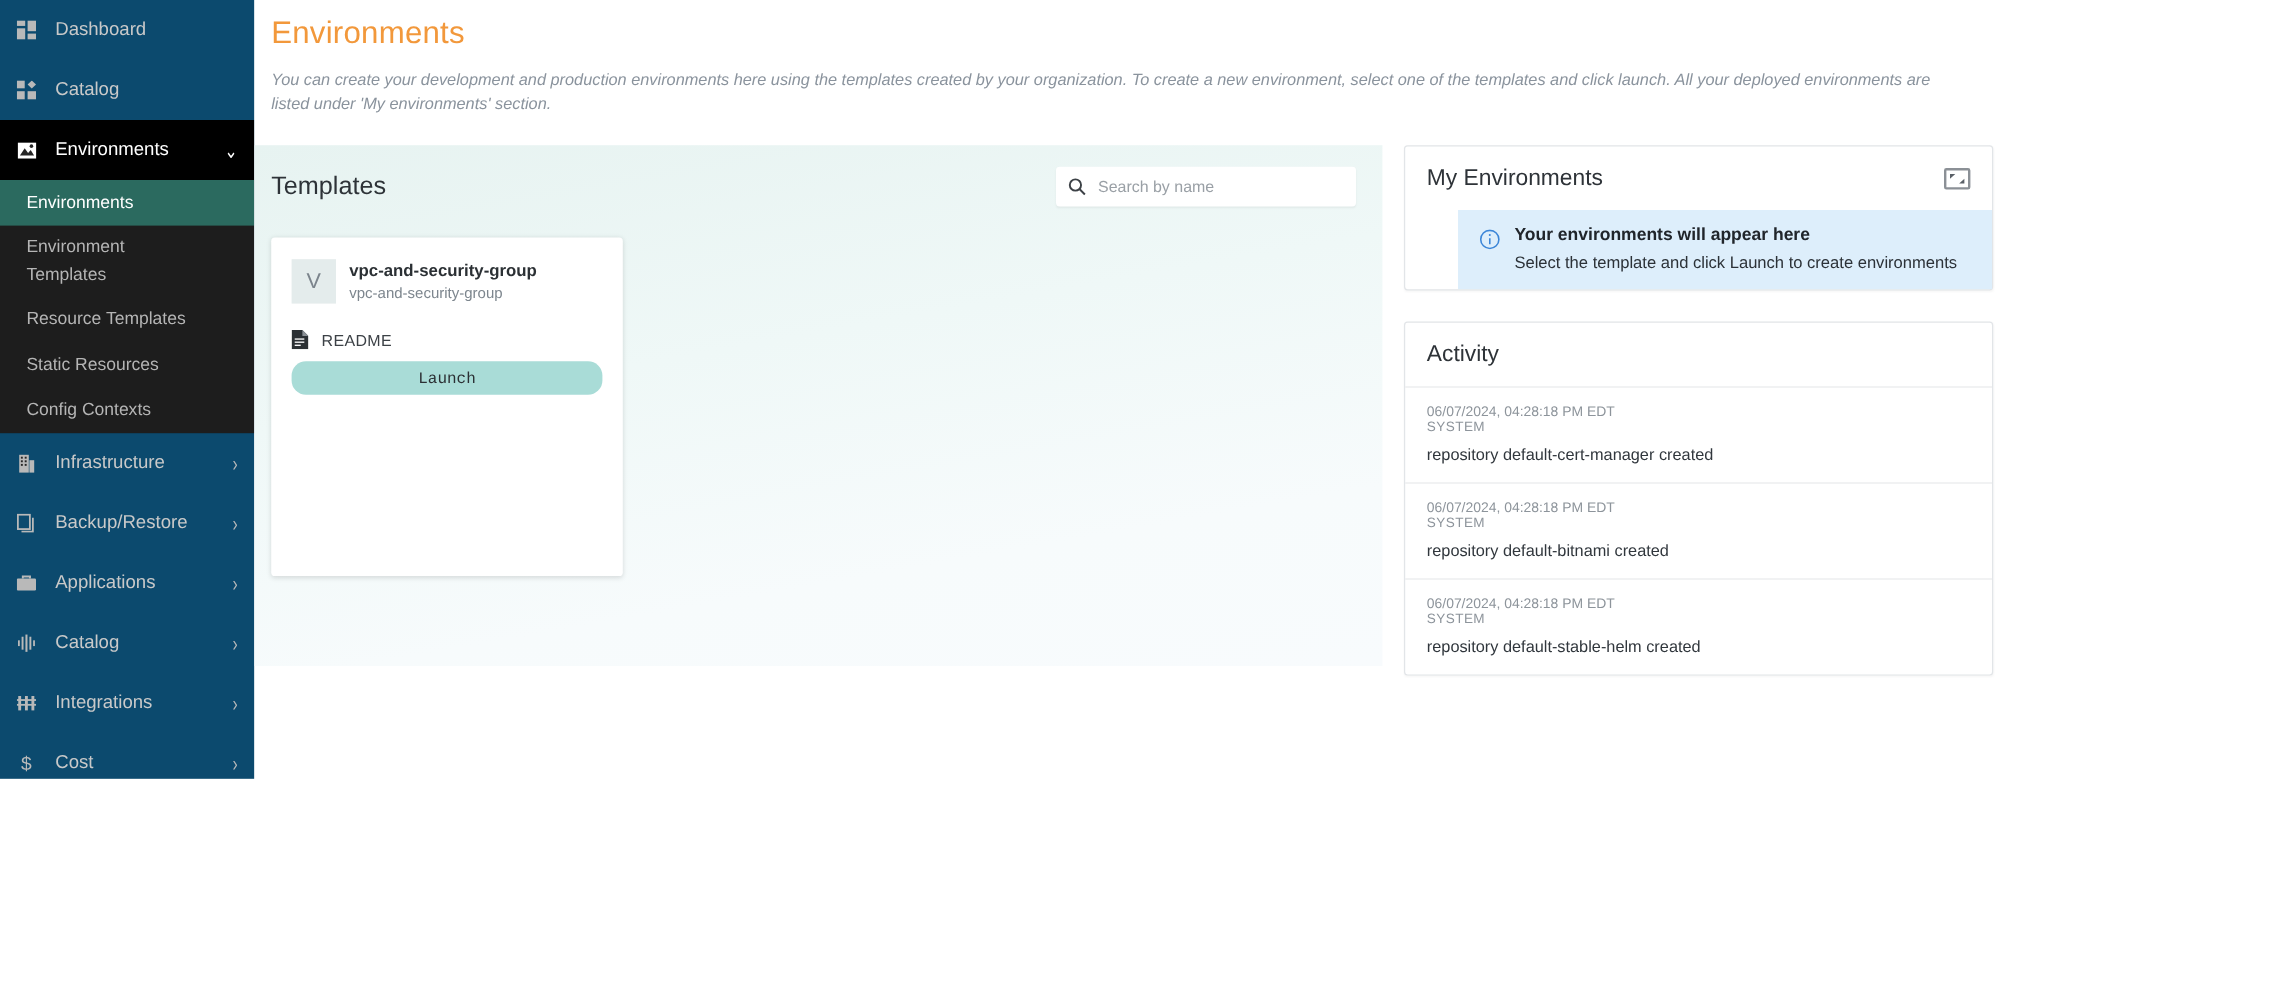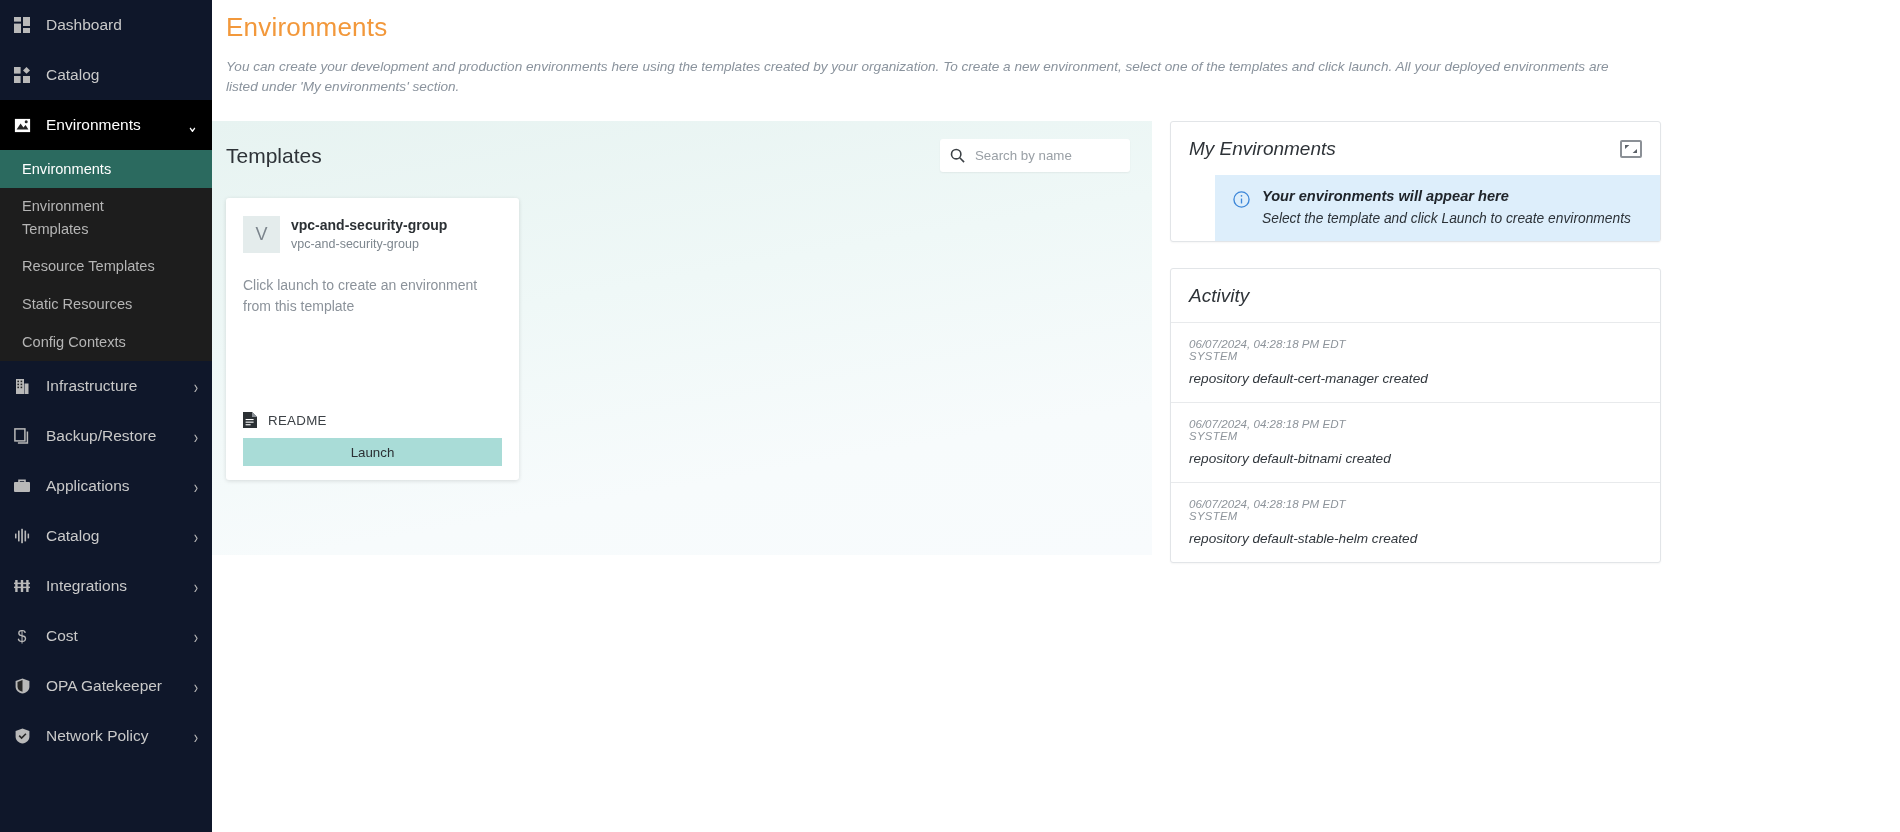--- a/index.html
+++ b/index.html
@@ -6,22 +6,22 @@
   html, body {
     width: 1900px; height: 832px;
     font-family: "Liberation Sans", sans-serif;
     background: #ffffff;
     overflow: hidden;
   }
   .app { display: flex; width: 1900px; height: 832px; }
 
   
   .sidebar {
-    width: 212px; min-width: 212px; height: 832px;
-    background: #0f172a;
+    width: 212px; min-width: 212px; height: 649px;
+    background: #0c4a6e;
     color: #cfcfcf;
     overflow: hidden;
     position: relative;
   }
   .nav-item {
     display: flex; align-items: center;
     height: 50px;
     padding: 0 14px 0 10px;
     font-size: 15.5px;
     color: #c9c9c9;
@@ -95,21 +95,21 @@
     padding: 18px 22px 0 14px;
     position: relative;
   }
   .tmpl-head {
     display: flex; align-items: center; justify-content: space-between;
     margin-bottom: 26px;
     padding-left: 0;
   }
   .tmpl-title { font-size: 21px; color: #2e3338; font-weight: normal; }
   .search-box {
-    width: 190px; height: 33px;
+    width: 250px; height: 33px;
     background: #ffffff;
     border-radius: 3px;
     display: flex; align-items: center;
     padding: 0 10px;
     box-shadow: 0 1px 2px rgba(0,0,0,.06);
   }
   .search-box .s-ico { margin-right: 10px; display:flex; }
   .search-input {
     border: 0; outline: 0; flex: 1;
     font-size: 13.3px; color: #4a4f55;
@@ -140,38 +140,37 @@
   .tmpl-body {
     font-size: 14px; color: #8b929a; line-height: 1.48;
     flex: 1;
   }
   .tmpl-readme { display: flex; align-items: center; margin-bottom: 10px; }
   .tmpl-readme .r-ico { margin-right: 11px; display: flex; }
   .tmpl-readme .r-lbl { font-size: 13.3px; color: #3c4146; letter-spacing: .3px; }
   .launch-btn {
     width: 100%; height: 28px;
     background: #a9dcd7;
-    border: 0; border-radius: 0;
+    border: 0; border-radius: 12px;
     color: #2b3034; font-size: 13.3px;
-    font-family: Liberation Sans, sans-serif;
+    font-family: Liberation Mono, monospace;
     cursor: pointer;
   }
 
   
   .rail {
     width: 530px; min-width: 530px;
     padding: 0 21px 0 18px;
   }
   .card {
     background: #ffffff;
     border: 1px solid #e2e5e8;
     border-radius: 3px;
     box-shadow: 0 1px 2px rgba(0,0,0,.04);
     margin-bottom: 26px;
-    font-style: italic;
   }
   .card-head {
     display: flex; align-items: center; justify-content: space-between;
     padding: 16px 18px 15px 18px;
   }
   .card-title { font-size: 19px; color: #2e3338; font-weight: normal; }
   .expand-btn {
     width: 22px; height: 18px;
     border: 2px solid #8b9096;
     border-radius: 2px;
@@ -382,21 +381,20 @@
         </div>
 
         <div class="tmpl-card">
           <div class="tmpl-card-head">
             <div class="tmpl-avatar">V</div>
             <div>
               <div class="tmpl-name">vpc-and-security-group</div>
               <div class="tmpl-sub">vpc-and-security-group</div>
             </div>
           </div>
-          <div class="tmpl-body">Click launch to create an environment from this template</div>
           <div class="tmpl-readme">
             <span class="r-ico">
               <svg width="14" height="16" viewBox="0 0 14 16" fill="#2b3034">
                 <path d="M0 0h9l5 5v11H0z"></path>
                 <polygon points="9,0 14,5 9,5" fill="#8a9096"></polygon>
                 <rect x="2.6" y="7" width="8" height="1.1" fill="#fff"></rect>
                 <rect x="2.6" y="9.6" width="8" height="1.1" fill="#fff"></rect>
                 <rect x="2.6" y="12.2" width="5" height="1.1" fill="#fff"></rect>
               </svg>
             </span>

